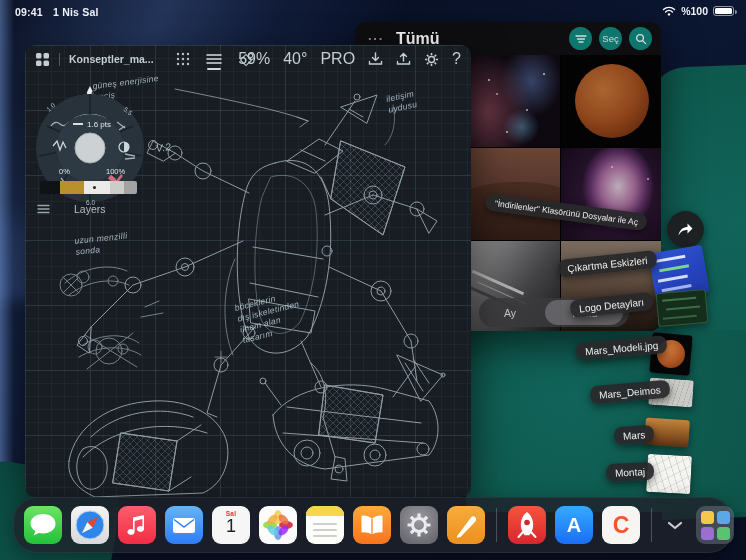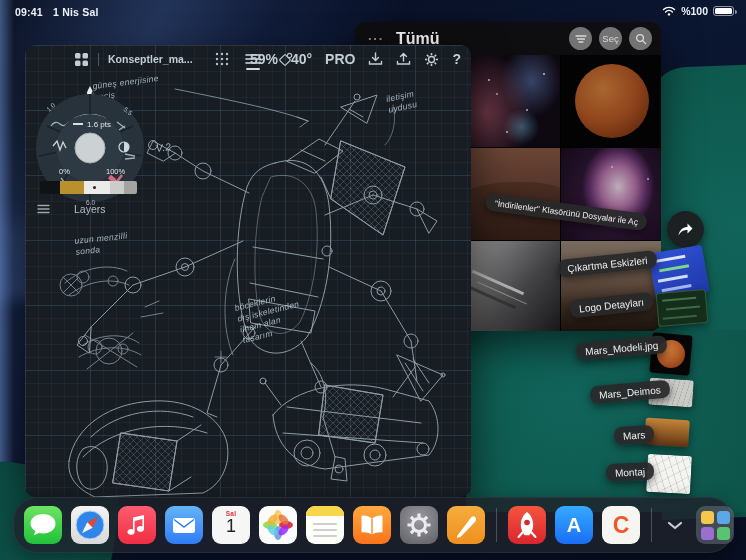--- a/index.html
+++ b/index.html
@@ -31,21 +31,21 @@
   .batt i{position:absolute;left:1px;top:1px;bottom:1px;width:16.5px;background:#fff;border-radius:1.5px;}
   .batt b{position:absolute;right:-3.5px;top:3px;width:2px;height:4px;background:rgba(255,255,255,.55);border-radius:0 2px 2px 0;}
 
   
   .arwin{left:355px;top:22px;width:306px;height:309px;border-radius:12px;overflow:hidden;z-index:5;
     background:#101012;box-shadow:0 14px 38px rgba(0,0,0,.55);}
   .arhead{position:absolute;left:0;top:0;width:100%;height:33px;background:#0e0e10;display:flex;align-items:center;}
   .ar-more{margin-left:13px;color:#8e8e93;font-size:13px;letter-spacing:1px;font-weight:700;}
   .ar-title{margin-left:12px;color:#f2f2f4;font-size:16px;font-weight:700;}
   .ar-right{position:absolute;right:9px;top:5px;display:flex;gap:7px;}
-  .circ{width:23px;height:23px;border-radius:50%;background:#737373;display:flex;align-items:center;justify-content:center;color:#d9d9dd;font-size:9.5px;}
+  .circ{width:23px;height:23px;border-radius:50%;background:#0f766e;display:flex;align-items:center;justify-content:center;color:#d9d9dd;font-size:9.5px;}
   .argrid{position:absolute;left:0;top:33px;width:306px;height:276px;display:grid;
     grid-template-columns:102px 102px 102px;grid-template-rows:92px 92px 92px;gap:1px;background:#000;}
   .ph{position:relative;overflow:hidden;}
   .ph::before{content:"";position:absolute;inset:0;background:rgba(0,0,0,.22);z-index:2;}
   .ph-empty{background:#18181c;}
   .ph-horsehead{background:
     radial-gradient(62px 84px at 28% 62%,rgba(226,118,142,.55),transparent 72%),
     radial-gradient(44px 52px at 72% 28%,rgba(122,162,242,.5),transparent 70%),
     radial-gradient(26px 26px at 62% 78%,rgba(110,205,255,.5),transparent 70%),#130b16;}
   .ph-horsehead::after{content:"";position:absolute;left:30px;top:24px;width:2px;height:2px;border-radius:50%;background:#fff;
@@ -75,26 +75,26 @@
   
   .cwin{left:25px;top:45px;width:446px;height:452px;border-radius:10px;overflow:hidden;z-index:10;
     background:#171d23;box-shadow:0 16px 40px rgba(0,0,0,.6);}
   .canvas-grid{position:absolute;inset:0;
     background-image:
       linear-gradient(rgba(120,150,172,.14) 1px,transparent 1px),
       linear-gradient(90deg,rgba(120,150,172,.14) 1px,transparent 1px),
       linear-gradient(rgba(120,150,172,.07) 1px,transparent 1px),
       linear-gradient(90deg,rgba(120,150,172,.07) 1px,transparent 1px);
     background-size:65px 65px,65px 65px,13px 13px,13px 13px;}
-  .ctool{position:absolute;left:0;top:0;width:100%;height:28px;display:flex;align-items:center;color:#b7c2ca;z-index:6;padding-left:39px;}
+  .ctool{position:absolute;left:0;top:0;width:100%;height:28px;display:flex;align-items:center;color:#b7c2ca;z-index:6;}
   .ct-left{display:flex;align-items:center;gap:9px;margin-left:10px;}
   .ct-div{width:1px;height:13px;background:rgba(180,195,205,.35);}
   .ct-title{font-size:10.5px;font-weight:700;color:#c3cdd4;}
   .ct-mid{display:flex;align-items:center;gap:16px;margin-left:22px;}
-  .ct-right{position:absolute;right:10px;top:0;height:28px;display:flex;align-items:center;gap:13px;font-size:14px;font-weight:700;color:#c3cdd4;}
+  .ct-right{position:absolute;right:10px;top:0;height:28px;display:flex;align-items:center;gap:13px;font-size:16px;font-weight:400;color:#c3cdd4;}
   .tool-active{position:relative;}
   .tool-active::after{content:"";position:absolute;left:1px;right:1px;bottom:-5px;height:2px;background:#cfd9e0;border-radius:1px;}
   .annot{position:absolute;color:rgba(205,222,232,.78);font-style:italic;font-size:8.5px;line-height:1.3;
     white-space:pre-line;letter-spacing:.3px;z-index:4;}
   .sketch{position:absolute;left:0;top:0;z-index:3;pointer-events:none;}
   .swatches{position:absolute;left:15px;top:136px;height:13px;display:flex;border-radius:2px;overflow:hidden;z-index:6;}
   .sw{height:13px;}
   .sw-dot{position:relative;}
   .sw-dot::after{content:"";position:absolute;left:9px;top:5px;width:3px;height:3px;border-radius:50%;background:#26282a;}
   .layersrow{position:absolute;left:12px;top:158px;display:flex;align-items:center;gap:24px;z-index:6;color:#b4bec6;font-size:10.5px;font-weight:400;}
@@ -197,20 +197,24 @@
         </span>
         <span class="circ">Seç</span>
         <span class="circ">
           <svg width="12" height="12" viewBox="0 0 12 12">
             <circle cx="5" cy="5" r="3.4" stroke="#d9d9dd" stroke-width="1.3" fill="none"></circle>
             <path d="M7.6 7.6L10.6 10.6" stroke="#d9d9dd" stroke-width="1.3" stroke-linecap="round"></path>
           </svg>
         </span>
       </span>
     </div>
+    <div class="artabs">
+      <span class="artab-ay">Ay</span>
+      <span class="artab-all">Tümü</span>
+    </div>
   </div>
 
   <div class="abs cwin">
     <div class="canvas-grid"></div>
 
     <svg class="sketch" width="446" height="452" viewBox="0 0 446 452">
       <defs>
         <pattern id="mesh" patternUnits="userSpaceOnUse" width="7" height="7">
           <path d="M0 7L7 0M0 0L7 7" stroke="rgba(185,203,214,.5)" stroke-width="0.6"></path>
         </pattern>

